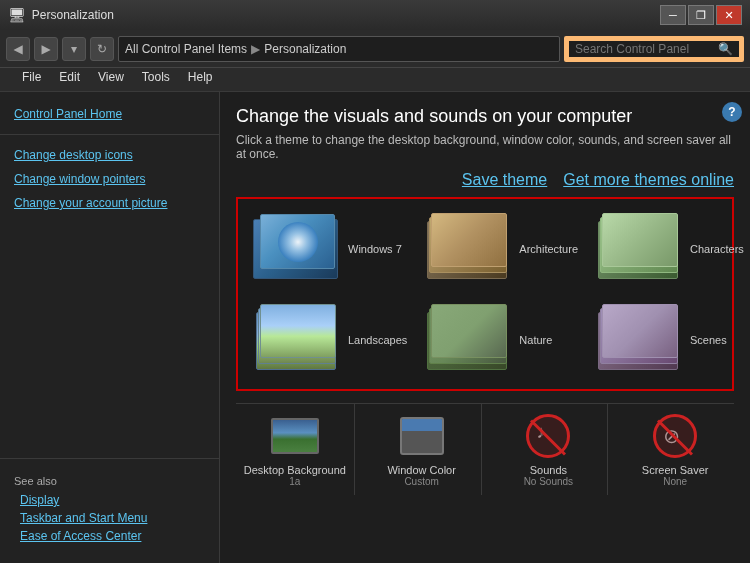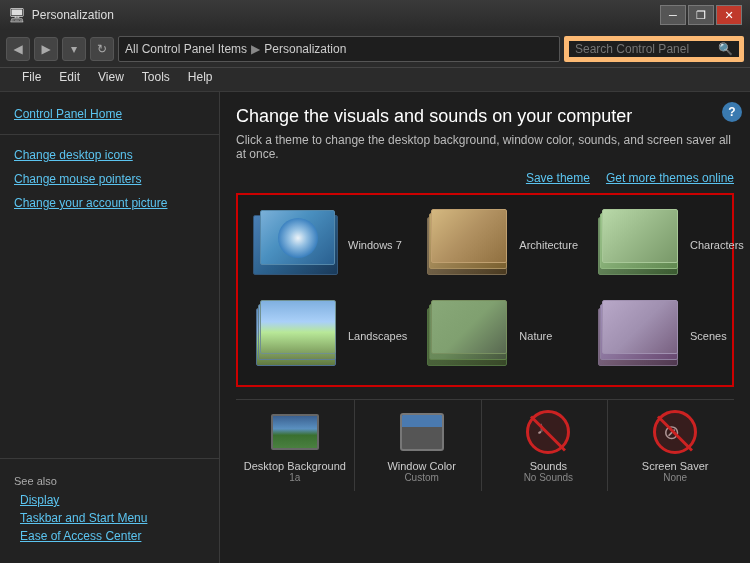--- a/index.html
+++ b/index.html
@@ -168,21 +168,21 @@
       margin-bottom: 10px;
     }
     #theme-actions {
       display: flex;
       gap: 16px;
       margin-bottom: 8px;
       justify-content: flex-end;
     }
     .theme-action-link {
       color: #5bc4f0;
-      font-size: 12px;
+      font-size: 16px;
       cursor: pointer;
       text-decoration: underline;
     }
 
     
     #themes-container {
       border: 2px solid #cc0000;
       background: #1a1a1a;
       padding: 10px;
       margin-bottom: 12px;
@@ -569,21 +569,21 @@
   <span class="menu-item">Tools</span>
   <span class="menu-item">Help</span>
 </div>
 
 <div id="main-layout">
 
   <div id="sidebar">
     <div class="sidebar-link">Control Panel Home</div>
     <div class="sidebar-divider"></div>
     <div class="sidebar-link">Change desktop icons</div>
-    <div class="sidebar-link">Change mouse pointers</div>
+    <div class="sidebar-link">Change window pointers</div>
     <div class="sidebar-link">Change your account picture</div>
     <div style="flex:1"></div>
     <div class="sidebar-divider"></div>
     <div class="sidebar-bottom">
       <div style="color:#aaa; font-size:11px; margin-bottom:4px;">See also</div>
       <div class="sidebar-link" style="padding:2px 0;">Display</div>
       <div class="sidebar-link" style="padding:2px 0;">Taskbar and Start Menu</div>
       <div class="sidebar-link" style="padding:2px 0;">Ease of Access Center</div>
     </div>
   </div>

